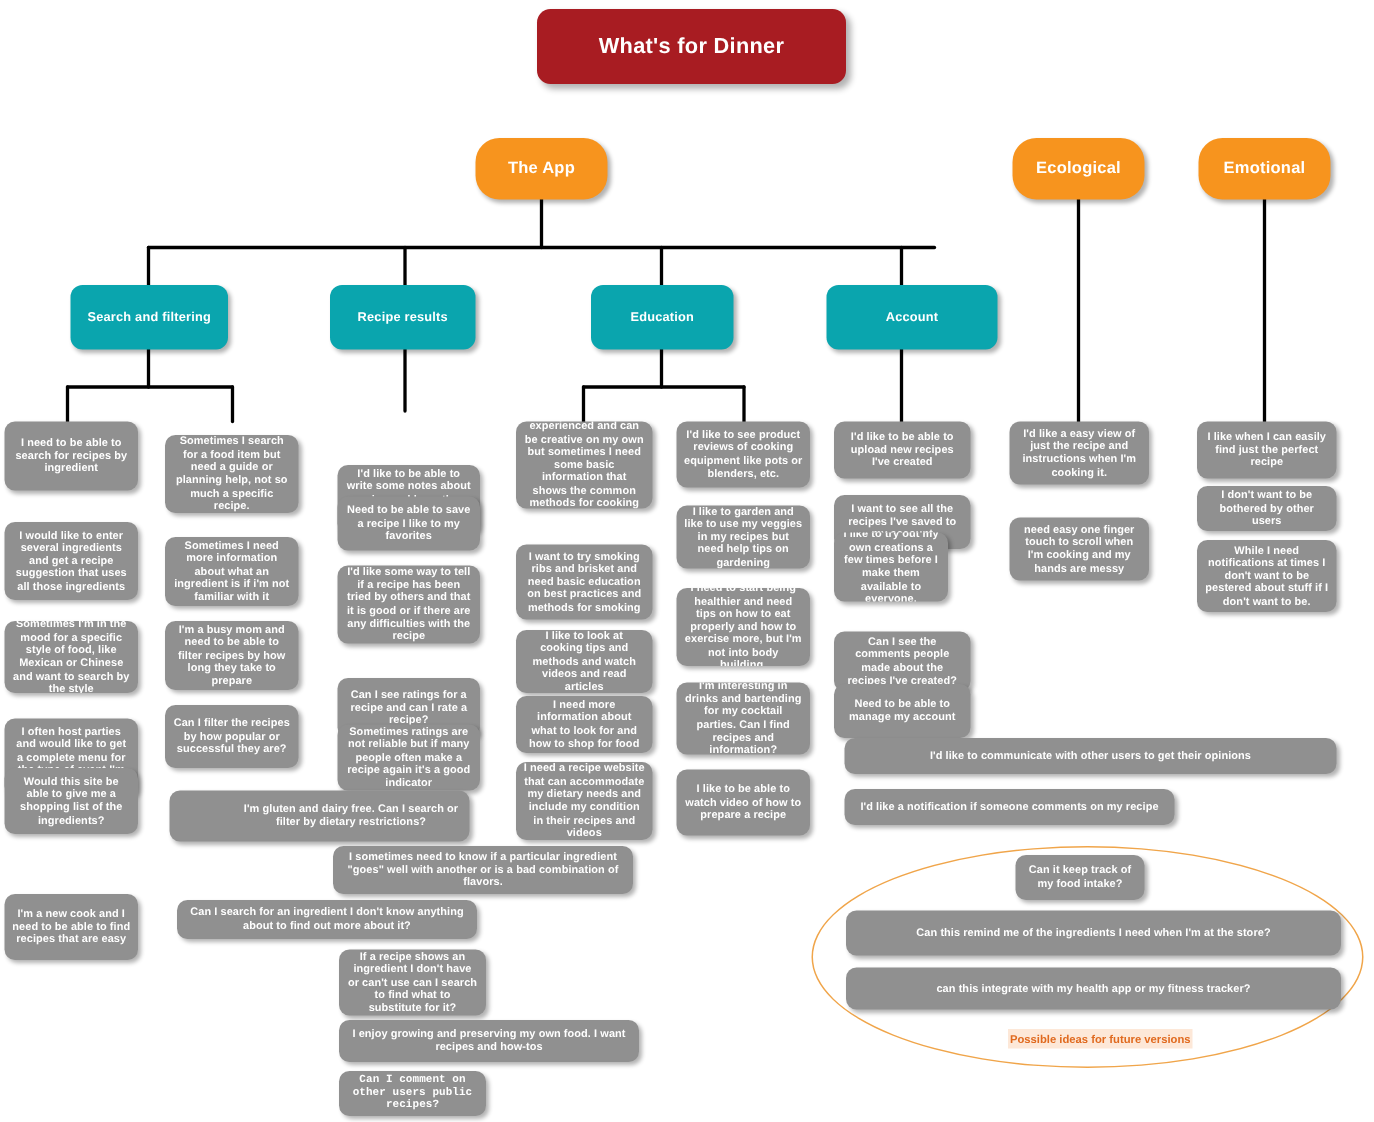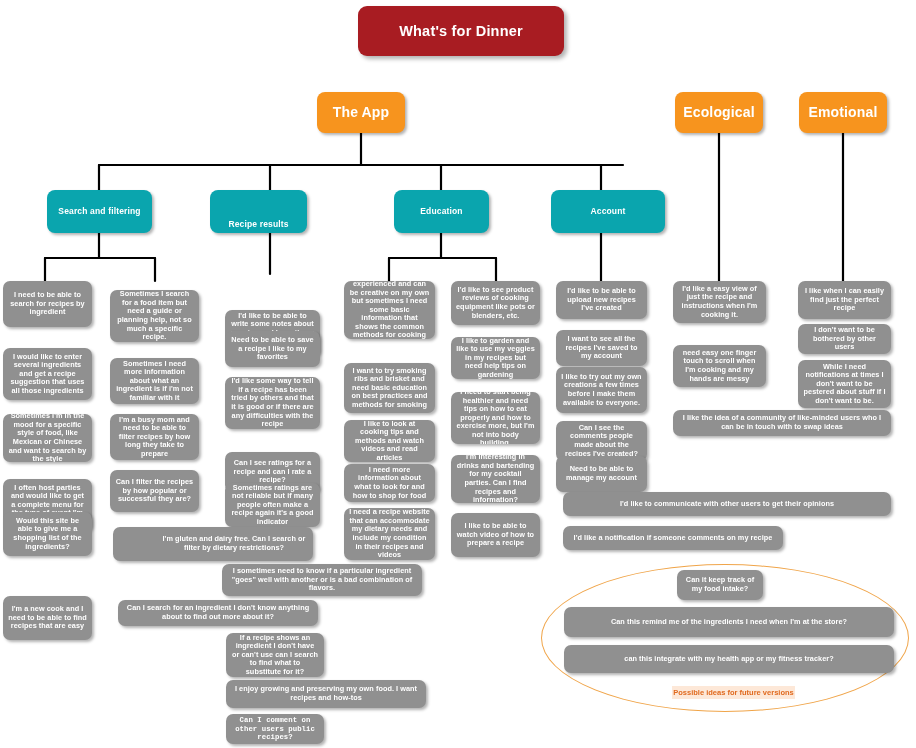--- a/index.html
+++ b/index.html
@@ -47,22 +47,22 @@
     background: #a81c22;
     border-radius: 9px;
     font-size: 14.5px;
     font-weight: bold;
     letter-spacing: 0.2px;
     box-shadow: 3px 3px 4px rgba(0,0,0,0.30);
   }
 
   .node.cat {
     background: #f7941e;
-    border-radius: 8px;
-    font-size: 14px;
+    border-radius: 16px;
+    font-size: 11px;
     font-weight: bold;
     letter-spacing: 0.15px;
   }
 
   .node.sub {
     background: #0aa5ae;
     border-radius: 8px;
     font-size: 8.5px;
     font-weight: bold;
     letter-spacing: 0.15px;
@@ -146,21 +146,21 @@
   <div class="node cat" style="left:675px; top:92px; width:88px; height:41px;">
     <span>Ecological</span>
   </div>
   <div class="node cat" style="left:799px; top:92px; width:88px; height:41px;">
     <span>Emotional</span>
   </div>
 
   <div class="node sub" style="left:47px; top:190px; width:105px; height:43px;">
     <span>Search and filtering</span>
   </div>
-  <div class="node sub" style="left:210px; top:190px; width:97px; height:43px;align-items:flex-end;">
+  <div class="node sub" style="left:220px; top:190px; width:97px; height:43px;">
     <span>Recipe results</span>
   </div>
   <div class="node sub" style="left:394px; top:190px; width:95px; height:43px;">
     <span>Education</span>
   </div>
   <div class="node sub" style="left:551px; top:190px; width:114px; height:43px;">
     <span>Account</span>
   </div>
 
   <div class="node leaf" style="left:3px; top:281px; width:89px; height:46px;">
@@ -242,21 +242,21 @@
   <div class="node leaf" style="left:451px; top:513px; width:89px; height:44px;">
     <span>I like to be able to watch video of how to prepare a recipe</span>
   </div>
 
   <div class="node leaf" style="left:556px; top:281px; width:91px; height:38px;">
     <span>I'd like to be able to upload new recipes I've created</span>
   </div>
   <div class="node leaf" style="left:556px; top:330px; width:91px; height:36px;">
     <span>I want to see all the recipes I've saved to my account</span>
   </div>
-  <div class="node leaf" style="left:556px; top:367px; width:91px; height:46px;">
+  <div class="node leaf" style="left:556px; top:355px; width:76px; height:46px;">
     <span>I like to try out my own creations a few times before I make them available to everyone.</span>
   </div>
   <div class="node leaf" style="left:556px; top:421px; width:91px; height:40px;">
     <span>Can I see the comments people made about the recipes I've created?</span>
   </div>
   <div class="node leaf" style="left:556px; top:456px; width:91px; height:36px;">
     <span>Need to be able to manage my account</span>
   </div>
 
   <div class="node leaf" style="left:673px; top:281px; width:93px; height:42px;">
@@ -269,23 +269,20 @@
   <div class="node leaf" style="left:798px; top:281px; width:93px; height:38px;">
     <span>I like when I can easily find just the perfect recipe</span>
   </div>
   <div class="node leaf" style="left:798px; top:324px; width:93px; height:30px;">
     <span>I don't want to be bothered by other users</span>
   </div>
   <div class="node leaf" style="left:798px; top:360px; width:93px; height:48px;">
     <span>While I need notifications at times I don't want to be pestered about stuff if I don't want to be.</span>
   </div>
 
-  <div class="node leaf" style="left:673px; top:410px; width:218px; height:26px;">
-    <span>I like the idea of a community of like-minded users who I can be in touch with to swap ideas</span>
-  </div>
   <div class="node leaf" style="left:563px; top:492px; width:328px; height:24px;">
     <span>I'd like to communicate with other users to get their opinions</span>
   </div>
   <div class="node leaf" style="left:563px; top:526px; width:220px; height:24px;">
     <span>I'd like a notification if someone comments on my recipe</span>
   </div>
 
   <div class="node leaf" style="left:113px; top:527px; width:200px; height:34px;padding-left:47px;">
     <span>I'm gluten and dairy free. Can I search or filter by dietary restrictions?</span>
   </div>

